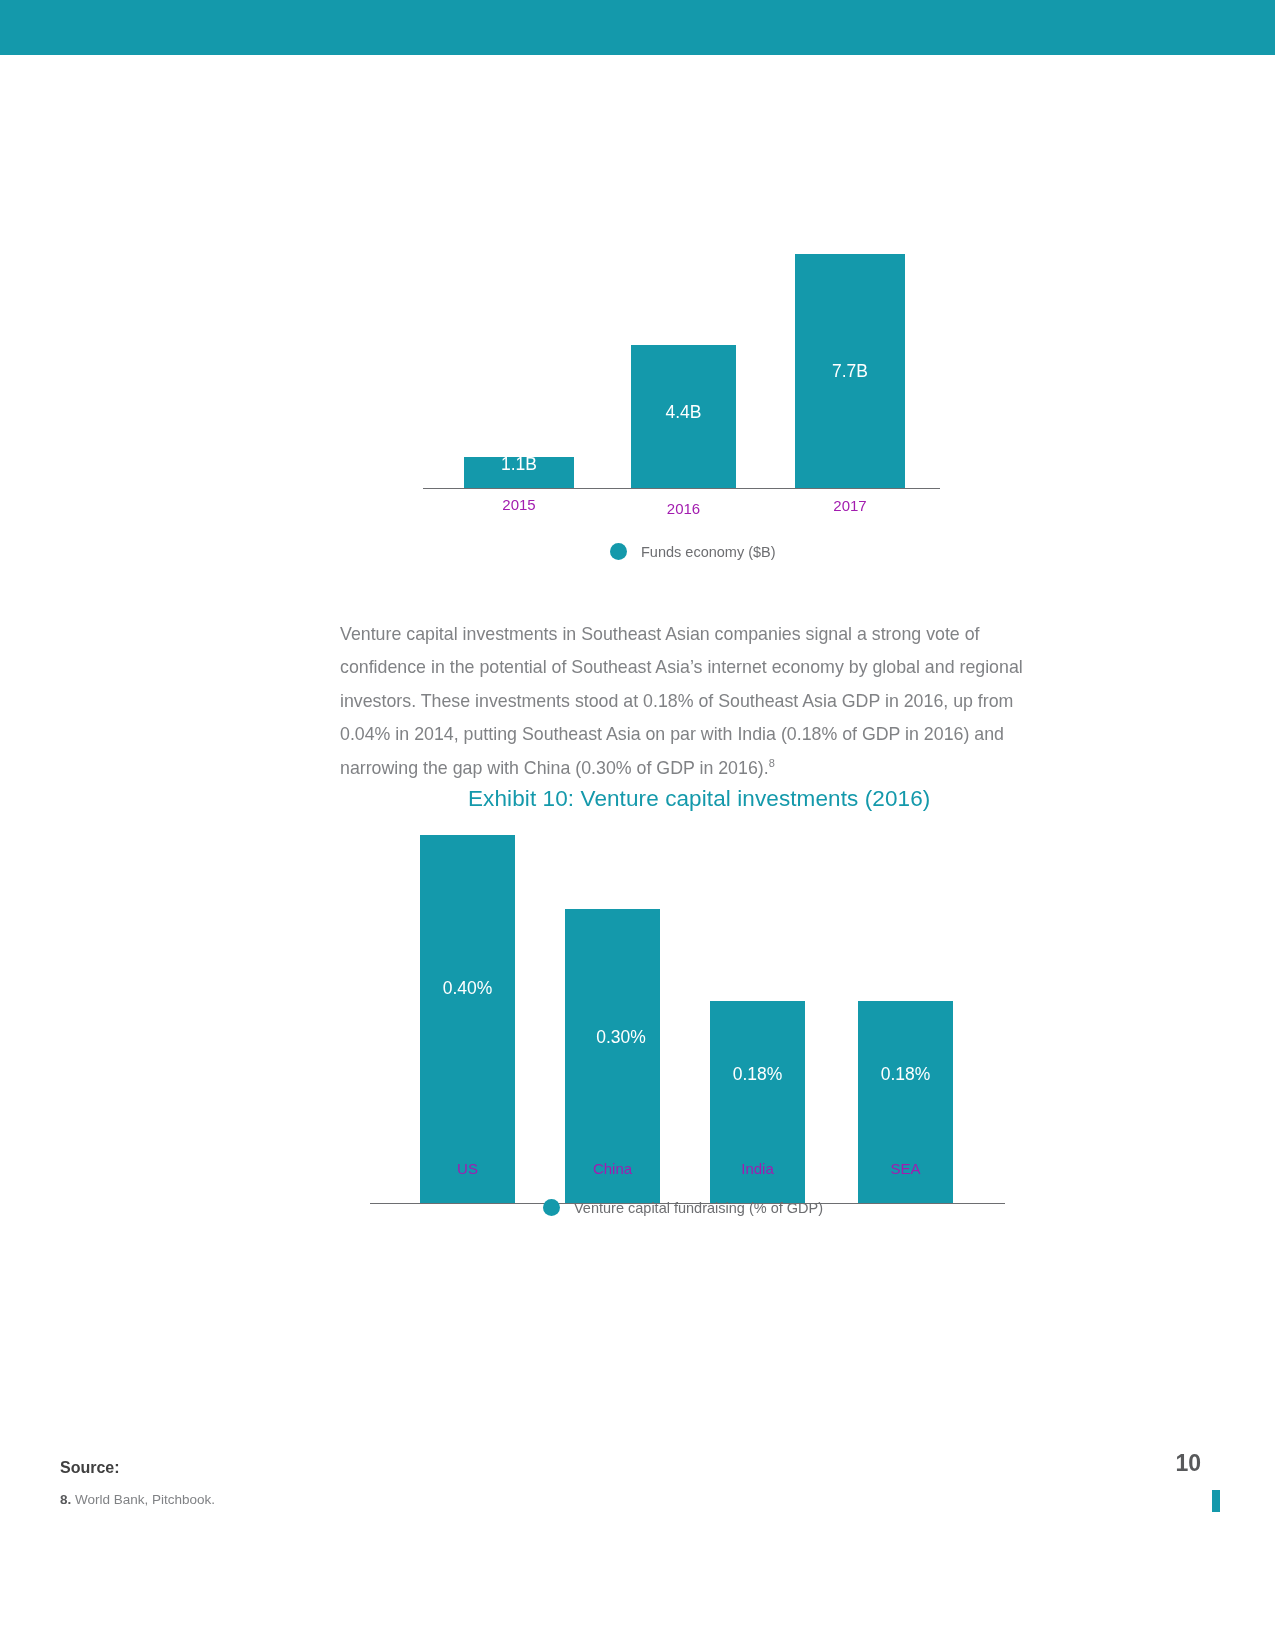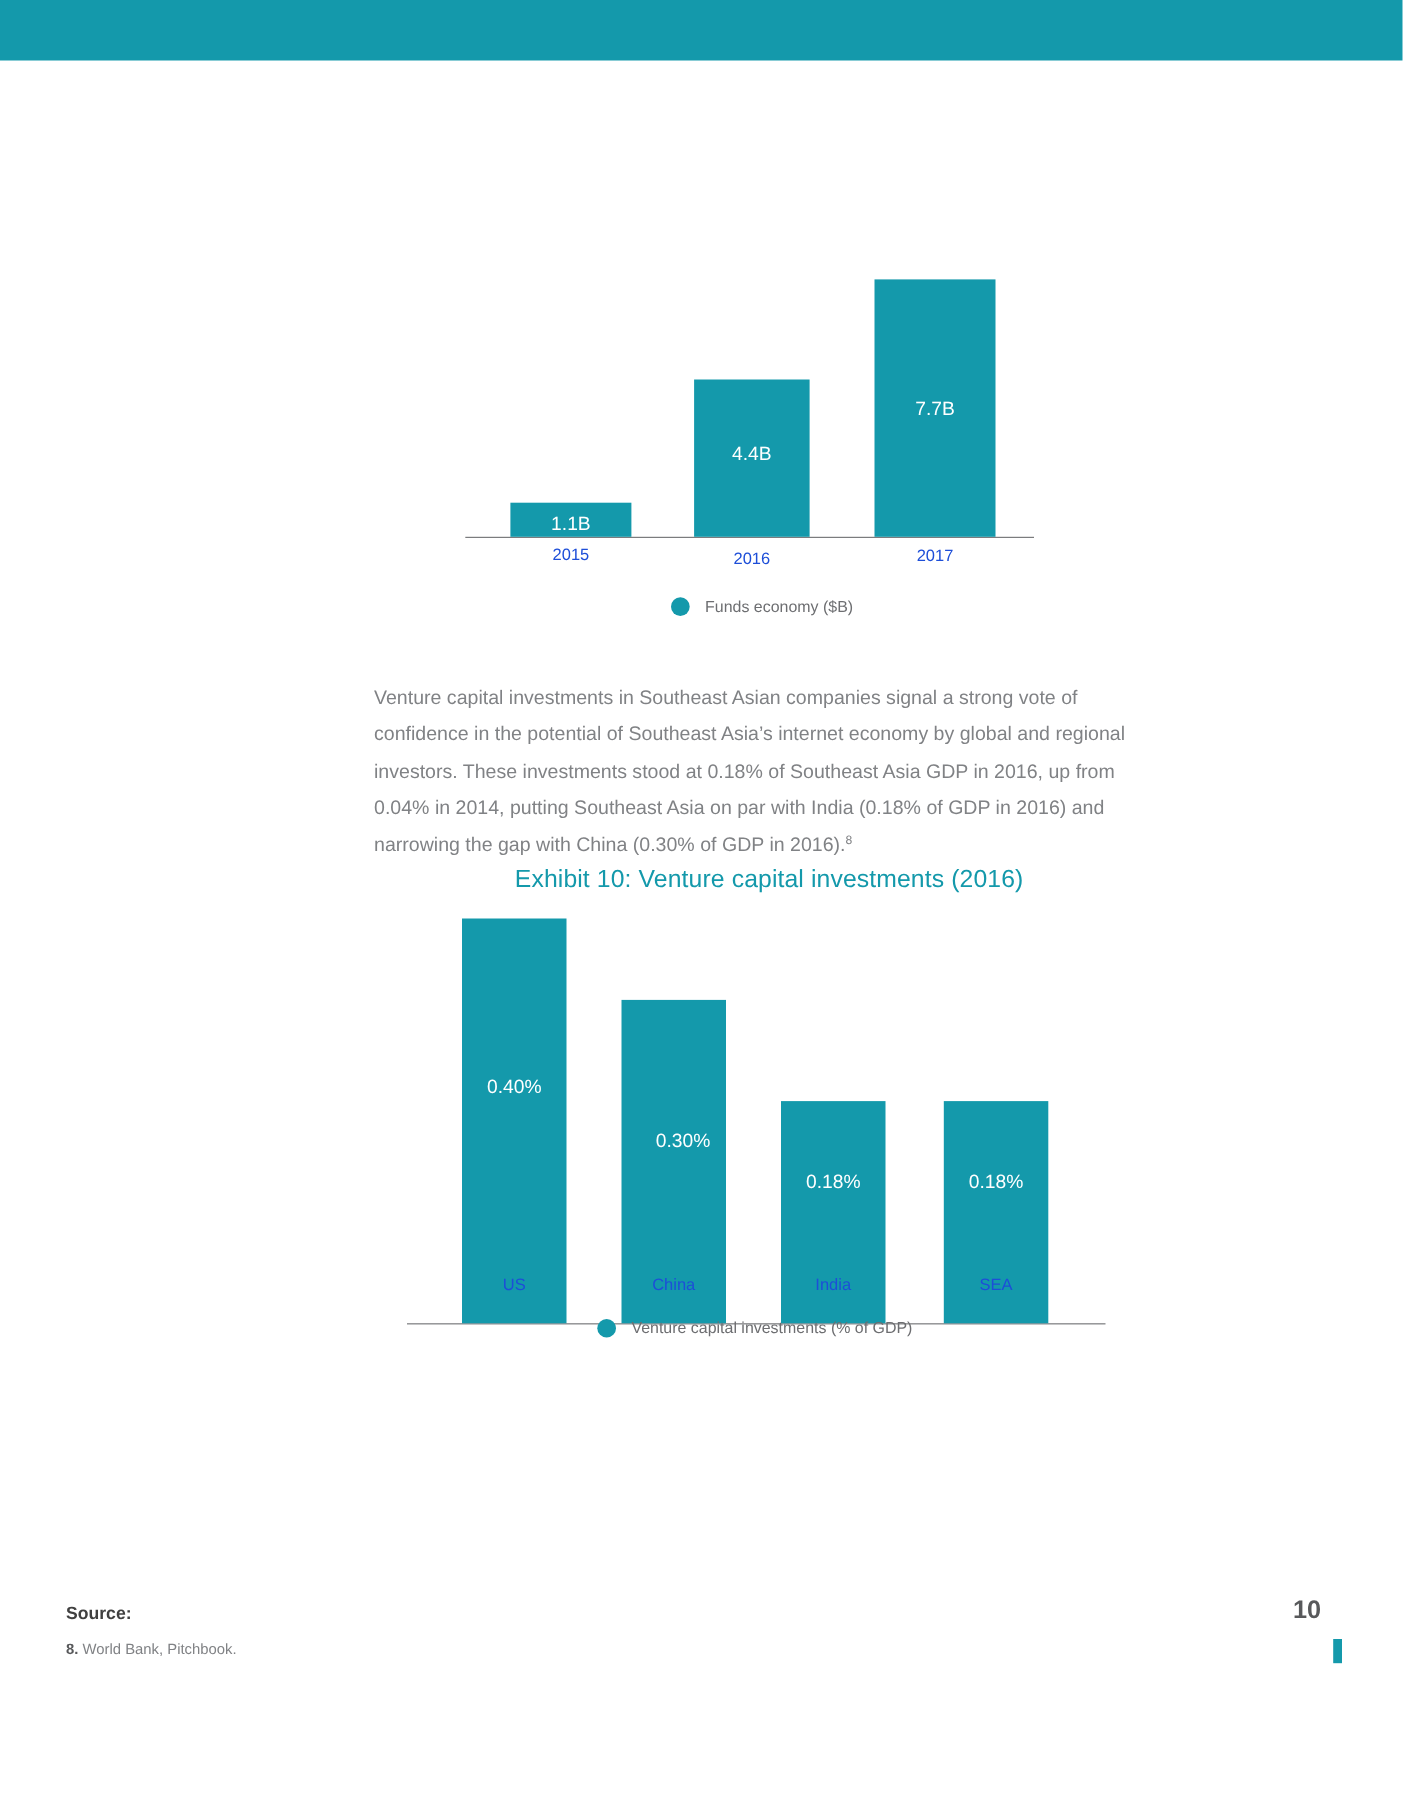--- a/index.html
+++ b/index.html
@@ -60,21 +60,21 @@
   }
   .bar-value {
     position: absolute;
     color: #ffffff;
     font-size: 17.5px;
     text-align: center;
     white-space: nowrap;
   }
   .cat-label {
     position: absolute;
-    color: #1d4ed8;
+    color: #a21caf;
     font-size: 15px;
     text-align: center;
     white-space: nowrap;
   }
   .legend {
     position: absolute;
     display: flex;
     align-items: center;
     gap: 14px;
     white-space: nowrap;
@@ -159,21 +159,21 @@
 
 <div class="page">
 
   <div class="top-band"></div>
 
 
   <div class="chart" id="chart1">
     <div class="axis-line"></div>
 
     <div class="bar" style="left:44px; top:207px; width:110px; height:31px;"></div>
-    <div class="bar-value" style="left:44px; top:216px; width:110px;">1.1B</div>
+    <div class="bar-value" style="left:44px; top:204px; width:110px;">1.1B</div>
     <div class="cat-label" style="left:44px; top:246px; width:110px;">2015</div>
 
     <div class="bar" style="left:211px; top:95px; width:105px; height:143px;"></div>
     <div class="bar-value" style="left:211px; top:152px; width:105px;">4.4B</div>
     <div class="cat-label" style="left:211px; top:250px; width:105px;">2016</div>
 
     <div class="bar" style="left:375px; top:4px; width:110px; height:234px;"></div>
     <div class="bar-value" style="left:375px; top:111px; width:110px;">7.7B</div>
     <div class="cat-label" style="left:375px; top:247px; width:110px;">2017</div>
   </div>
@@ -204,21 +204,21 @@
 
   </div>
 
   <div class="cat-label" style="left:420px; top:1160px; width:95px;">US</div>
   <div class="cat-label" style="left:565px; top:1160px; width:95px;">China</div>
   <div class="cat-label" style="left:710px; top:1160px; width:95px;">India</div>
   <div class="cat-label" style="left:858px; top:1160px; width:95px;">SEA</div>
 
   <div class="legend" style="left:543px; top:1199px;">
     <span class="legend-dot"></span>
-    <span class="legend-label">Venture capital investments (% of GDP)</span>
+    <span class="legend-label">Venture capital fundraising (% of GDP)</span>
   </div>
 
   <div class="footer-source-label">Source:</div>
   <div class="footer-note"><b>8.</b><span> World Bank, Pitchbook.</span></div>
   <div class="page-number">10</div>
   <div class="page-marker"></div>
 
 </div>
 
 </body></html>

